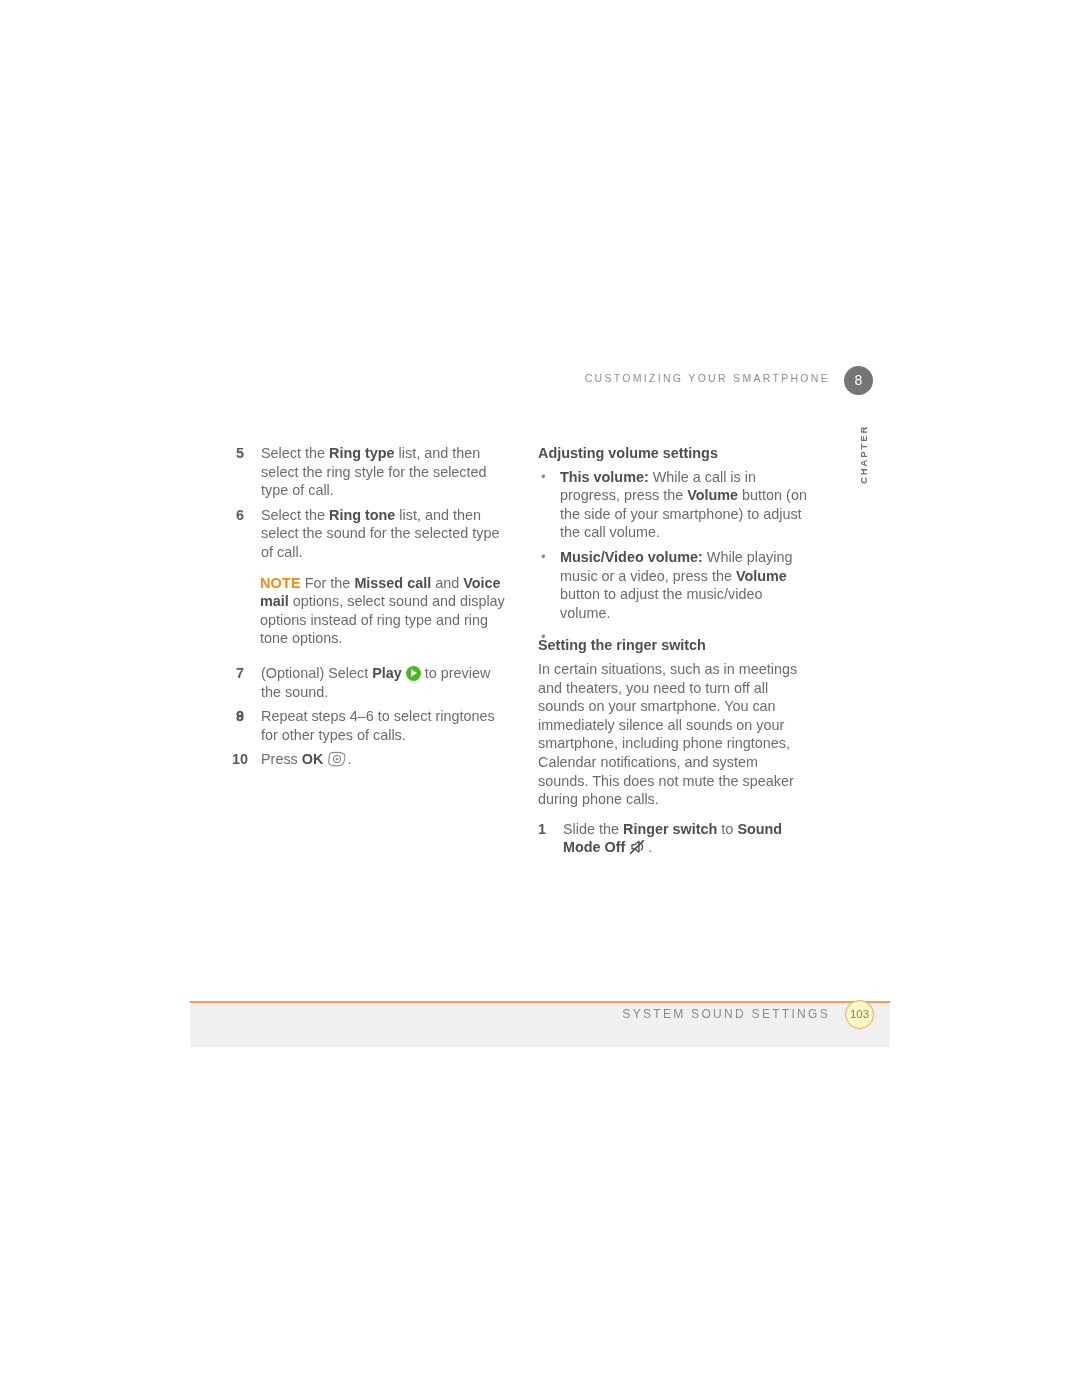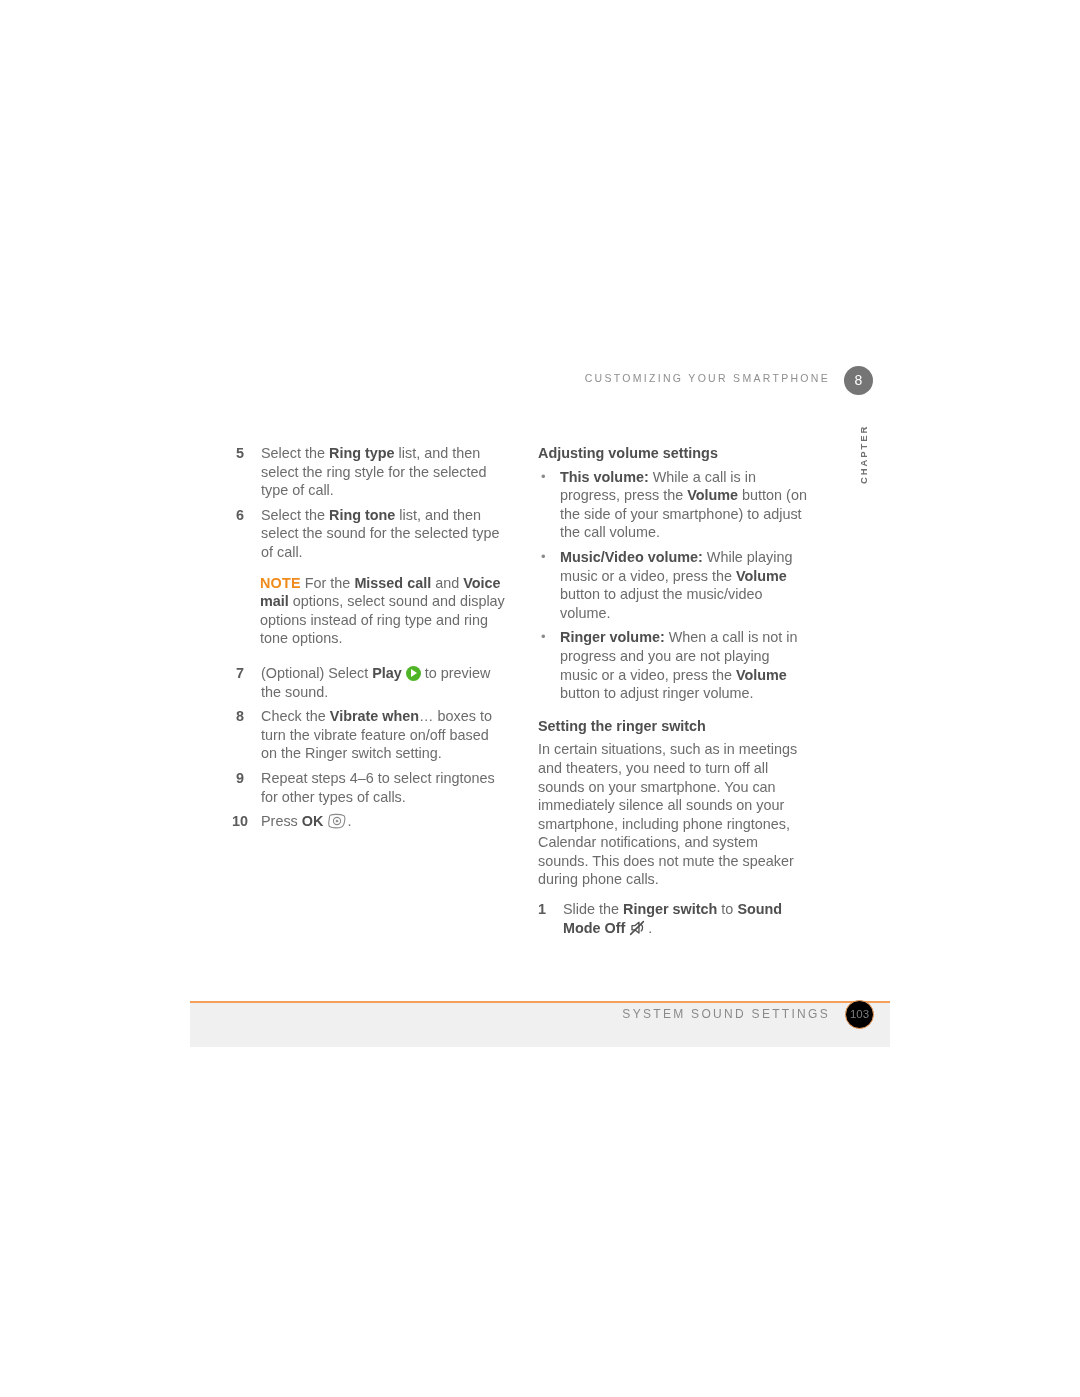--- a/index.html
+++ b/index.html
@@ -189,21 +189,21 @@
     white-space: nowrap;
   }
   .page-badge {
     position: absolute;
     left: 845px;
     top: 1000px;
     width: 27px;
     height: 27px;
     border-radius: 50%;
     border: 1.6px solid #f5a05a;
-    background: #000000;
+    background: #fef9c3;
     color: #7d7d7d;
     font-size: 11.5px;
     line-height: 27px;
     text-align: center;
   }
 </style>
 </head>
 <body>
 
 <div class="page">
@@ -232,21 +232,20 @@
       <span class="lbl">NOTE</span><span> For the <b>Missed call</b> and <b>Voice mail</b> options, select sound and display options instead of ring type and ring tone options.</span>
     </div>
 
     <div class="step">
       <span class="num">7</span>
       <span>(Optional) Select <b>Play</b> <span class="ico ico-play"></span> to preview the sound.</span>
     </div>
 
     <div class="step">
       <span class="num">8</span>
-      <span>Check the <b>Vibrate when</b>… boxes to turn the vibrate feature on/off based on the Ringer switch setting.</span>
     </div>
 
     <div class="step">
       <span class="num">9</span>
       <span>Repeat steps 4–6 to select ringtones for other types of calls.</span>
     </div>
 
     <div class="step wide">
       <span class="num">10</span>
       <span>Press <b>OK</b> <span class="ico ico-ok"><svg viewBox="0 0 20 16" width="20" height="16">
@@ -267,21 +266,20 @@
       <span><b>This volume:</b> While a call is in progress, press the <b>Volume</b> button (on the side of your smartphone) to adjust the call volume.</span>
     </div>
 
     <div class="bullet">
       <span class="dot">•</span>
       <span><b>Music/Video volume:</b> While playing music or a video, press the <b>Volume</b> button to adjust the music/video volume.</span>
     </div>
 
     <div class="bullet blk">
       <span class="dot">•</span>
-      <span><b>Ringer volume:</b> When a call is not in progress and you are not playing music or a video, press the <b>Volume</b> button to adjust ringer volume.</span>
     </div>
 
     <div class="subhead second">Setting the ringer switch</div>
 
     <div class="para blk">In certain situations, such as in meetings and theaters, you need to turn off all sounds on your smartphone. You can immediately silence all sounds on your smartphone, including phone ringtones, Calendar notifications, and system sounds. This does not mute the speaker during phone calls.</div>
 
     <div class="step">
       <span class="num">1</span>
       <span>Slide the <b>Ringer switch</b> to <b>Sound Mode Off</b> <span class="ico ico-mute"><svg viewBox="0 0 19 16" width="19" height="16">
               <path d="M3.0 5.6 L6.0 5.6 L10.0 2.3 L10.0 13.0 L6.0 9.9 L3.0 9.9 Z" fill="none" stroke="#4f4f4f" stroke-width="1.3" stroke-linejoin="round"></path>

